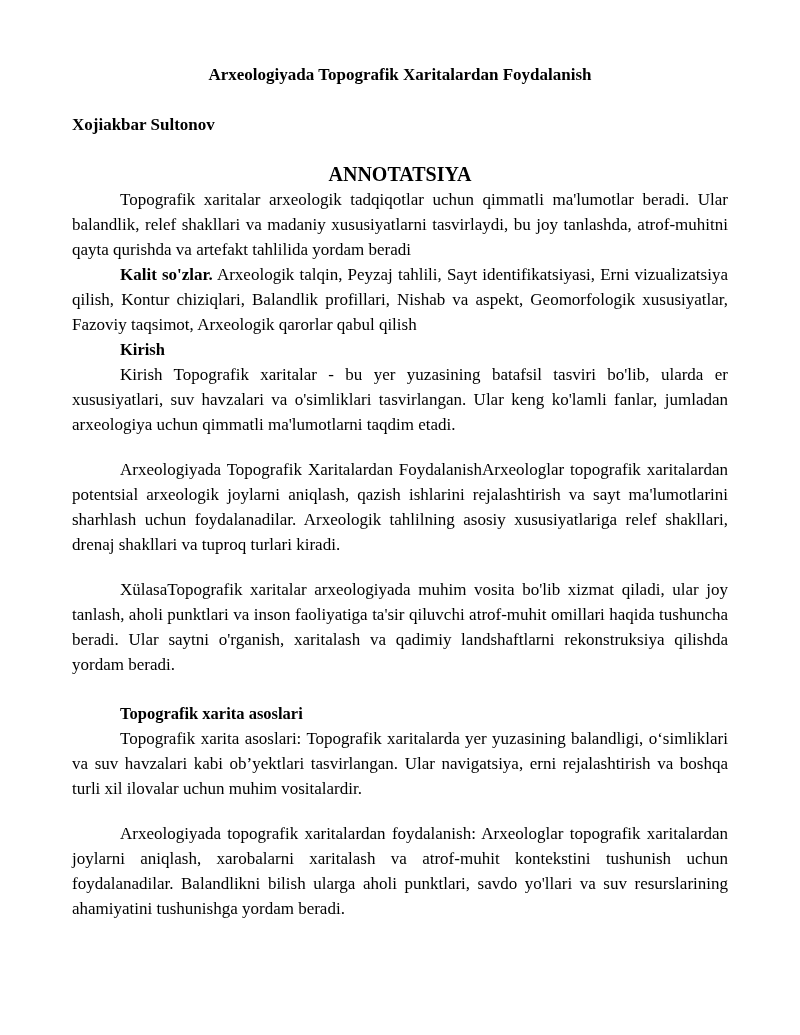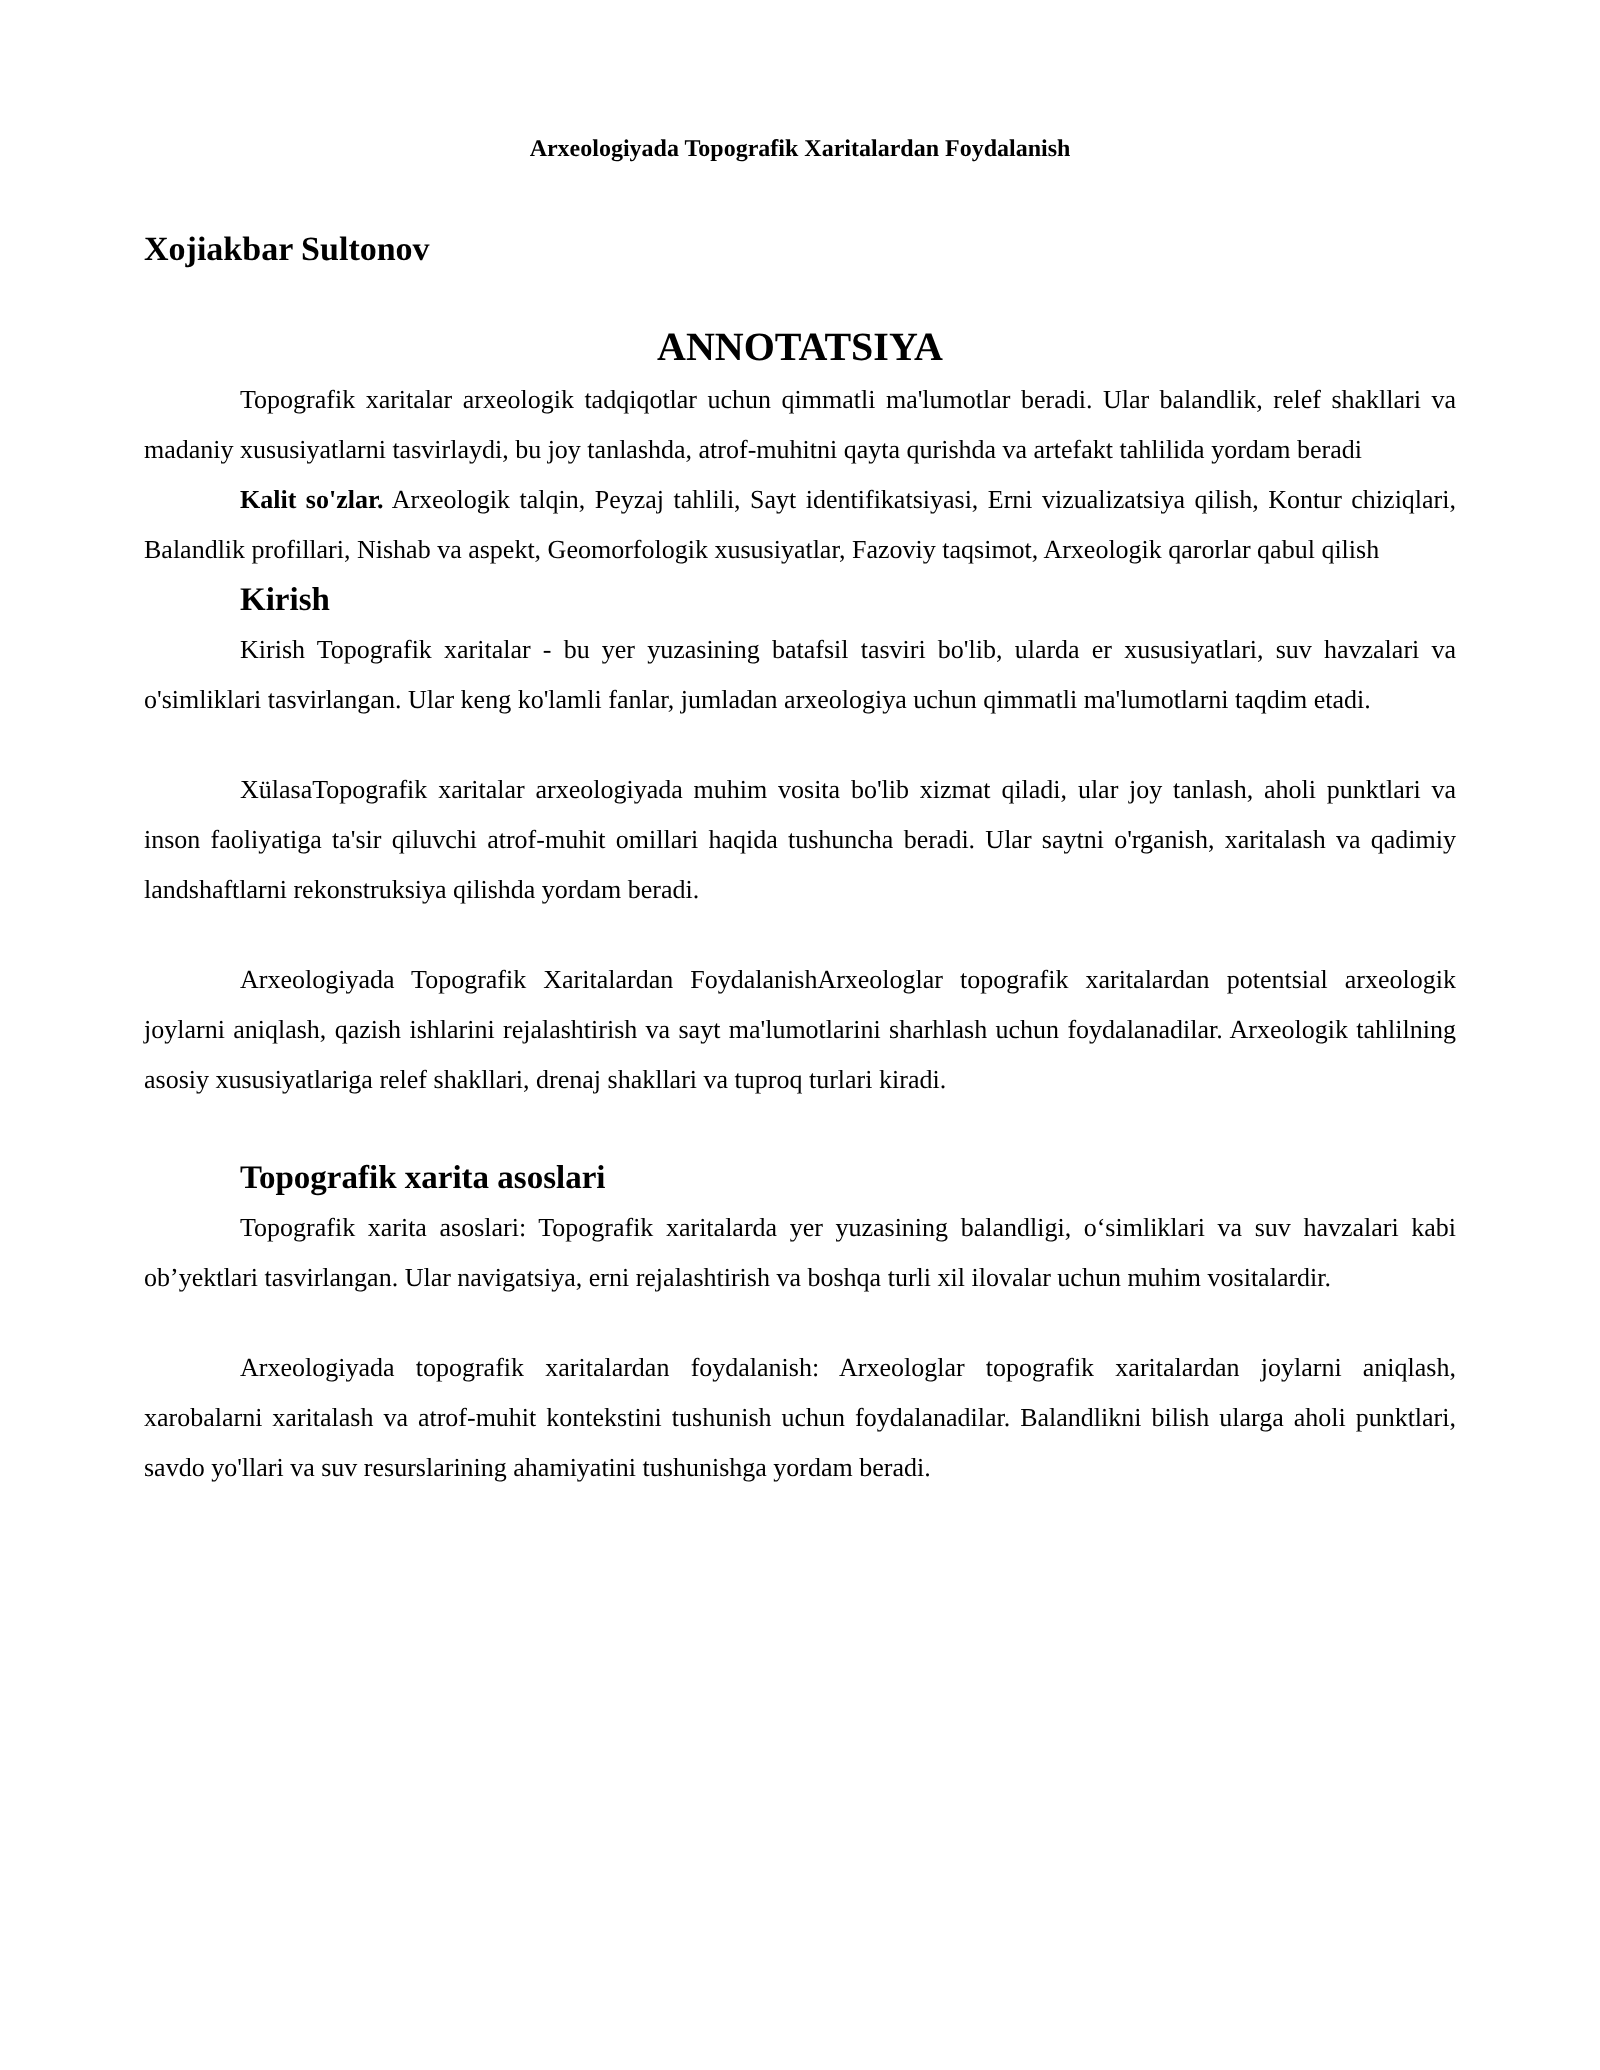--- a/index.html
+++ b/index.html
@@ -15,41 +15,41 @@
     color: #000000;
   }
   .page {
     box-sizing: border-box;
     width: 800px;
     height: 1035px;
     padding: 62px 72px 40px 72px;
     background: #ffffff;
   }
   .doc-title {
-    font-size: 12px;
+    font-size: 17px;
     font-weight: bold;
     text-align: center;
     margin: 0 0 25px 0;
     line-height: 25px;
   }
   .doc-author {
     font-size: 17px;
     font-weight: bold;
     margin: 0 0 25px 0;
     line-height: 25px;
   }
   .section-heading-centered {
     font-size: 20px;
     font-weight: bold;
     text-align: center;
     margin: 0;
     line-height: 25px;
   }
   p.body-text {
-    font-size: 13px;
+    font-size: 17px;
     line-height: 25px;
     text-align: justify;
     text-indent: 48px;
     margin: 0;
   }
   p.spaced {
     margin-top: 20px;
   }
   .subheading {
     font-size: 16.5px;
@@ -79,23 +79,23 @@
   <div class="section-heading-centered">ANNOTATSIYA</div>
 
   <p class="body-text">Topografik xaritalar arxeologik tadqiqotlar uchun qimmatli ma'lumotlar beradi. Ular balandlik, relef shakllari va madaniy xususiyatlarni tasvirlaydi, bu joy tanlashda, atrof-muhitni qayta qurishda va artefakt tahlilida yordam beradi</p>
 
   <p class="body-text"><b class="lead">Kalit so'zlar.</b> <span>Arxeologik talqin, Peyzaj tahlili, Sayt identifikatsiyasi, Erni vizualizatsiya qilish, Kontur chiziqlari, Balandlik profillari, Nishab va aspekt, Geomorfologik xususiyatlar, Fazoviy taqsimot, Arxeologik qarorlar qabul qilish</span></p>
 
   <div class="subheading gap-large">Kirish</div>
 
   <p class="body-text">Kirish Topografik xaritalar - bu yer yuzasining batafsil tasviri bo'lib, ularda er xususiyatlari, suv havzalari va o'simliklari tasvirlangan. Ular keng ko'lamli fanlar, jumladan arxeologiya uchun qimmatli ma'lumotlarni taqdim etadi.</p>
 
+  <p class="body-text spaced">Arxeologiyada Topografik Xaritalardan FoydalanishArxeologlar topografik xaritalardan potentsial arxeologik joylarni aniqlash, qazish ishlarini rejalashtirish va sayt ma'lumotlarini sharhlash uchun foydalanadilar. Arxeologik tahlilning asosiy xususiyatlariga relef shakllari, drenaj shakllari va tuproq turlari kiradi.</p>
+
   <p class="body-text spaced">XülasaTopografik xaritalar arxeologiyada muhim vosita bo'lib xizmat qiladi, ular joy tanlash, aholi punktlari va inson faoliyatiga ta'sir qiluvchi atrof-muhit omillari haqida tushuncha beradi. Ular saytni o'rganish, xaritalash va qadimiy landshaftlarni rekonstruksiya qilishda yordam beradi.</p>
-
-  <p class="body-text spaced">Arxeologiyada Topografik Xaritalardan FoydalanishArxeologlar topografik xaritalardan potentsial arxeologik joylarni aniqlash, qazish ishlarini rejalashtirish va sayt ma'lumotlarini sharhlash uchun foydalanadilar. Arxeologik tahlilning asosiy xususiyatlariga relef shakllari, drenaj shakllari va tuproq turlari kiradi.</p>
 
   <div class="subheading gap-medium">Topografik xarita asoslari</div>
 
   <p class="body-text">Topografik xarita asoslari: Topografik xaritalarda yer yuzasining balandligi, oʻsimliklari va suv havzalari kabi obʼyektlari tasvirlangan. Ular navigatsiya, erni rejalashtirish va boshqa turli xil ilovalar uchun muhim vositalardir.</p>
 
   <p class="body-text spaced">Arxeologiyada topografik xaritalardan foydalanish: Arxeologlar topografik xaritalardan joylarni aniqlash, xarobalarni xaritalash va atrof-muhit kontekstini tushunish uchun foydalanadilar. Balandlikni bilish ularga aholi punktlari, savdo yo'llari va suv resurslarining ahamiyatini tushunishga yordam beradi.</p>
 
 </div>
 
 </body></html>

